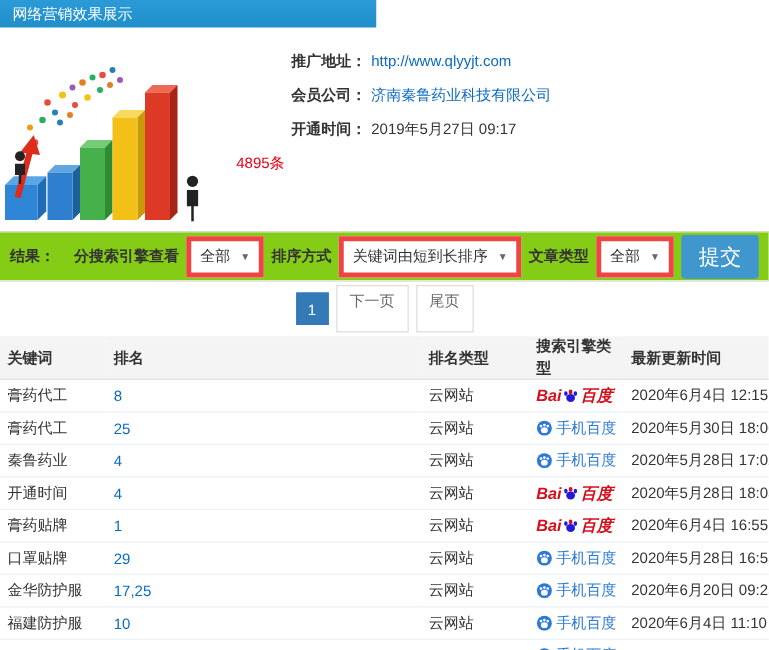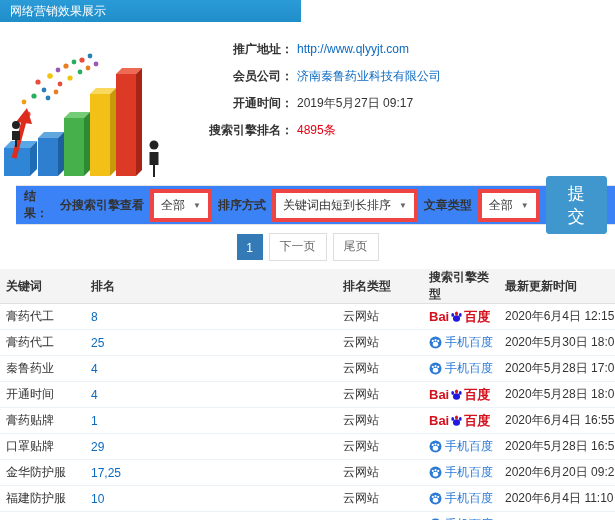--- a/index.html
+++ b/index.html
@@ -26,45 +26,45 @@
   .clipart{width:185px;height:158px;flex:none;}
   .info-fields{flex:1;padding-top:14px;}
   .info-row{display:flex;margin-bottom:9px;line-height:18px;}
   .info-label{width:108px;text-align:right;font-weight:bold;color:#333;flex:none;}
   .info-value{margin-left:4px;}
   .info-value.link{color:var(--link);cursor:pointer;text-decoration:none;}
   .info-value.text{color:#333;}
   .info-value.highlight{color:var(--highlight);}
 
   .filter-bar{height:40px;display:flex;align-items:center;padding:0 8px;
-    border-top:1px solid var(--border-light);border-bottom:1px solid var(--border-light);background:#3b82f6;margin-left:16px;}
+    border-top:1px solid var(--border-light);border-bottom:1px solid var(--border-light);background:#84cc16;}
   .result-label{font-weight:bold;}
   .filter-controls{margin-left:auto;display:flex;align-items:center;gap:6px;}
   .filter-controls label{font-weight:bold;white-space:nowrap;}
   .select{display:inline-flex;align-items:center;border:4px solid #ef4444;background:#fff;
     padding:4px 7px;gap:8px;white-space:nowrap;cursor:pointer;}
   .caret{font-size:8px;color:#666;}
   .submit-btn{background:var(--submit-bg);color:#fff;border:1px solid var(--submit-bg);
     padding:5px 13px;border-radius:3px;font-size:17px;cursor:pointer;}
 
   .pagination{height:44px;display:flex;align-items:center;justify-content:center;gap:6px;}
   .page-current{display:inline-block;min-width:26px;height:26px;line-height:26px;text-align:center;
     background:var(--pagination-active);border:1px solid var(--pagination-active);color:#fff;cursor:pointer;}
-  .page-link{display:inline-block;height:28px;line-height:24px;padding:0 10px;border:1px solid #ddd;
+  .page-link{display:inline-block;height:38px;line-height:24px;padding:0 10px;border:1px solid #ddd;
     background:#fff;color:#666;text-decoration:none;cursor:pointer;}
 
   table{width:615px;border-collapse:collapse;table-layout:fixed;font-size:12px;}
   col.c-keyword{width:85px;} col.c-rank{width:252px;} col.c-ranktype{width:86px;}
   col.c-engine{width:76px;} col.c-updated{width:116px;}
   th{height:28px;text-align:left;padding:0 6px;background:var(--table-header-bg);
     font-weight:bold;color:#333;border-bottom:1px solid #e0e0e0;}
   td{height:26px;padding:0 6px;border-bottom:1px solid var(--row-border);vertical-align:middle;
     white-space:nowrap;overflow:hidden;}
   .rank-link{color:var(--link);text-decoration:none;cursor:pointer;}
-  .baidu-logo{display:inline-flex;align-items:center;font-weight:bold;font-size:13px;gap:1px;}
+  .baidu-logo{display:inline-flex;align-items:center;font-weight:bold;font-style:italic;font-size:13px;gap:1px;}
   .baidu-logo .bai,.baidu-logo .du{color:var(--baidu-red);}
   .mobile-logo{display:inline-flex;align-items:center;gap:3px;color:var(--mobile-blue);font-size:12px;}
 </style>
 </head>
 <body>
 
 <div class="page">
 
   <div class="titlebar">
     <span>网络营销效果展示</span>
@@ -132,21 +132,20 @@
         </div>
         <div class="info-row">
           <span class="info-label">会员公司：</span>
           <span class="info-value link">济南秦鲁药业科技有限公司</span>
         </div>
         <div class="info-row">
           <span class="info-label">开通时间：</span>
           <span class="info-value text">2019年5月27日 09:17</span>
         </div>
         <div class="info-row">
-          <span class="info-label">搜索引擎排名：</span>
           <span class="info-value highlight">4895条</span>
         </div>
       </div>
   </div>
 
   <div class="filter-bar">
     <span class="result-label">结果：</span>
     <div class="filter-controls">
       <label>分搜索引擎查看</label>
       <span class="select">

